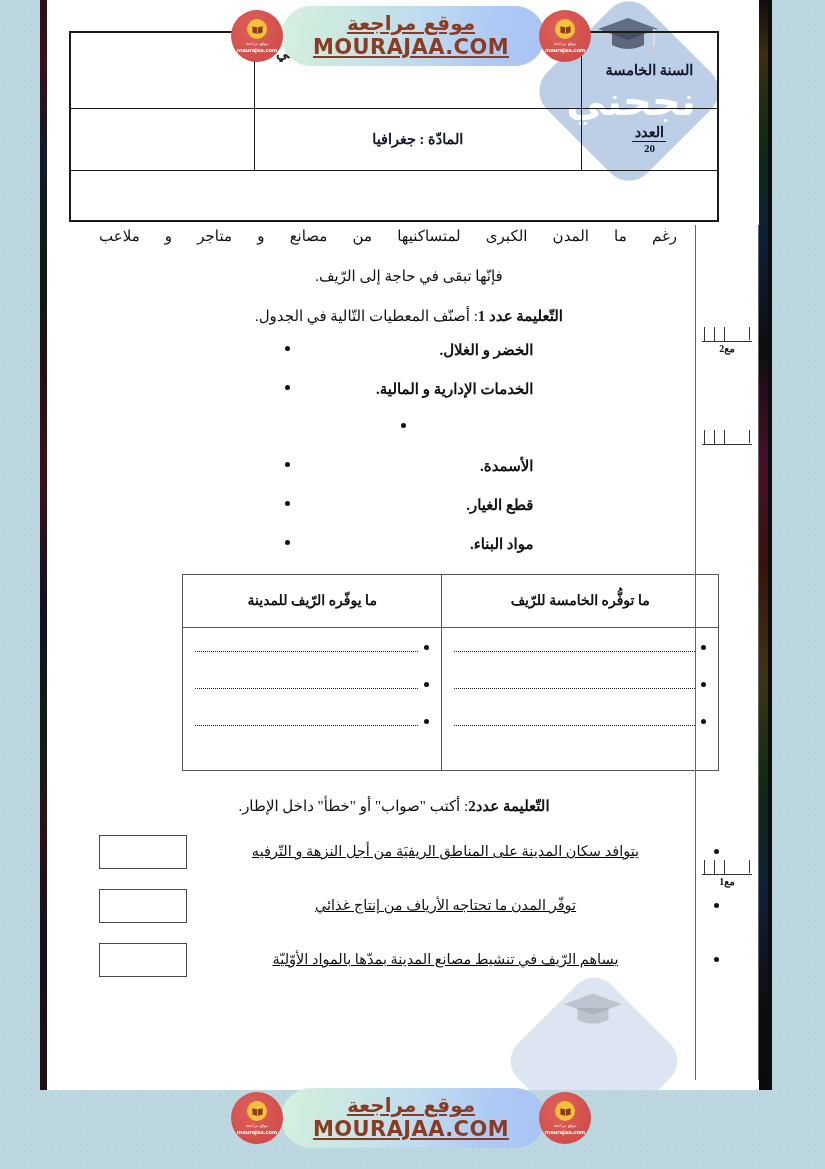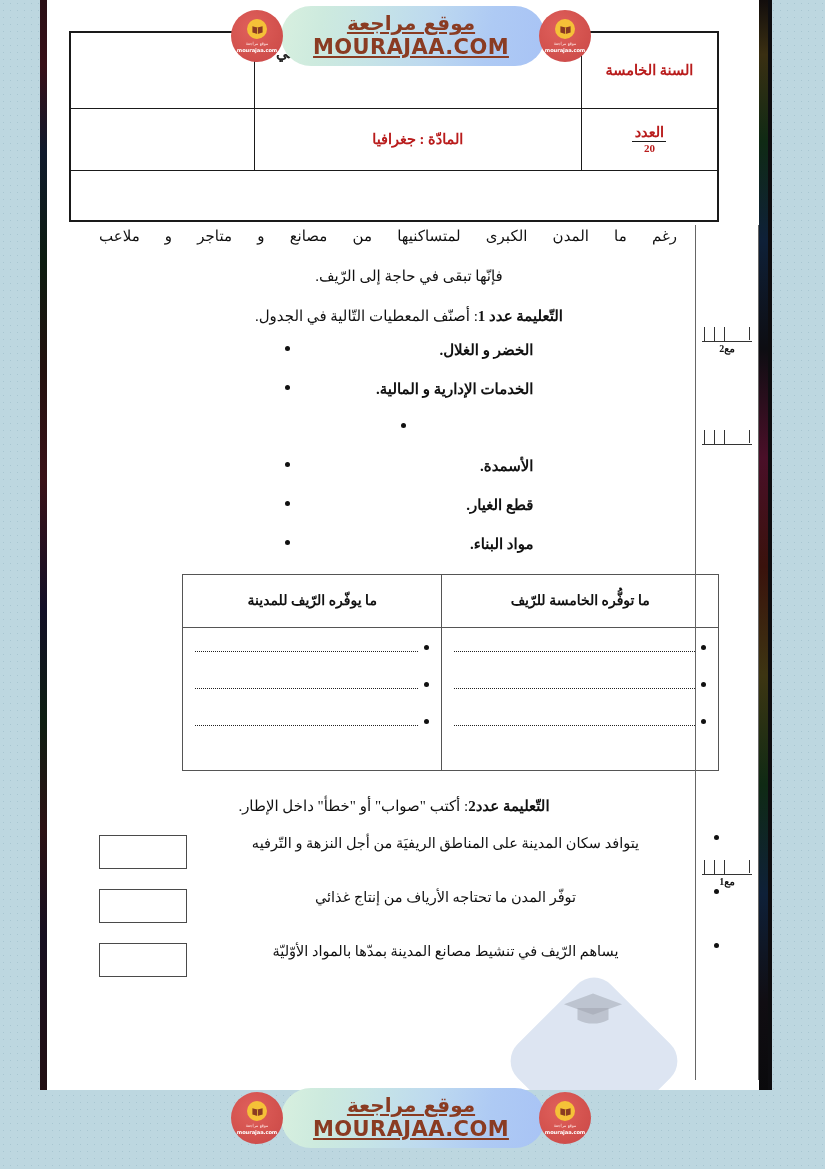--- a/index.html
+++ b/index.html
@@ -77,21 +77,21 @@
     border-collapse: collapse;
     z-index: 3;
     background: transparent;
   }
   #header-table td {
     border: 1.5px solid #1a1a1a;
     text-align: center;
     vertical-align: middle;
     font-size: 14.5px;
     font-weight: 700;
-    color: #b91c1c;
+    color: #0f172a;
     padding: 16px 6px;
   }
   .hdr-col-year   { width: 137px; }
   .hdr-col-mid    { width: 328px; }
   .hdr-col-right  { width: 185px; }
   .row-top  td { height: 76px; }
   .row-mid  td { height: 51px; }
   .row-blank td { height: 50px; }
 
   .fraction {
@@ -248,23 +248,24 @@
     font-size: 15px;
     color: #111;
     text-align: center;
     margin: 26px 30px 0 0;
     padding-left: 30px;
   }
   #tf-heading .lead { font-weight: 700; margin-top: 21px; }
 
   .tf-row {
     display: flex;
-    align-items: flex-start;
+    align-items: center;
     margin-top: 20px;
     padding-left: 30px;
+    text-decoration: underline;
   }
   .tf-row .tf-text {
     flex: 1 1 auto;
     text-align: center;
     font-size: 14.5px;
     color: #111;
     padding: 0 6px;
   }
   .tf-row .tf-bullet {
     flex: 0 0 auto;
@@ -507,20 +508,30 @@
 </head>
 <body>
 
 <div id="backdrop-texture"></div>
 
 <div id="page-sheet">
 
   <div class="scan-stripe left"></div>
   <div class="scan-stripe right"></div>
 
+  <div id="najahni-watermark">
+    <div class="diamond"></div>
+    <svg class="cap" viewBox="0 0 64 40">
+      <polygon points="32,4 62,15 32,26 2,15" fill="#4a5568" opacity="0.8"></polygon>
+      <path d="M16 19 L16 31 Q32 39 48 31 L48 19" fill="#3d4657" opacity="0.75"></path>
+      <line x1="58" y1="15" x2="58" y2="34" stroke="#d8dde6" stroke-width="2.4"></line>
+      <circle cx="58" cy="35" r="3" fill="#c7ccd6"></circle>
+    </svg>
+    <div class="najah-text">نجحني</div>
+  </div>
 
   <div id="najahni-ghost">
     <div class="diamond"></div>
     <svg class="cap" viewBox="0 0 64 40">
       <polygon points="32,4 62,15 32,26 2,15" fill="#5a6578" opacity="0.55"></polygon>
       <path d="M16 19 L16 31 Q32 39 48 31 L48 19" fill="#4d5667" opacity="0.5"></path>
     </svg>
   </div>
 
   <table id="header-table">

